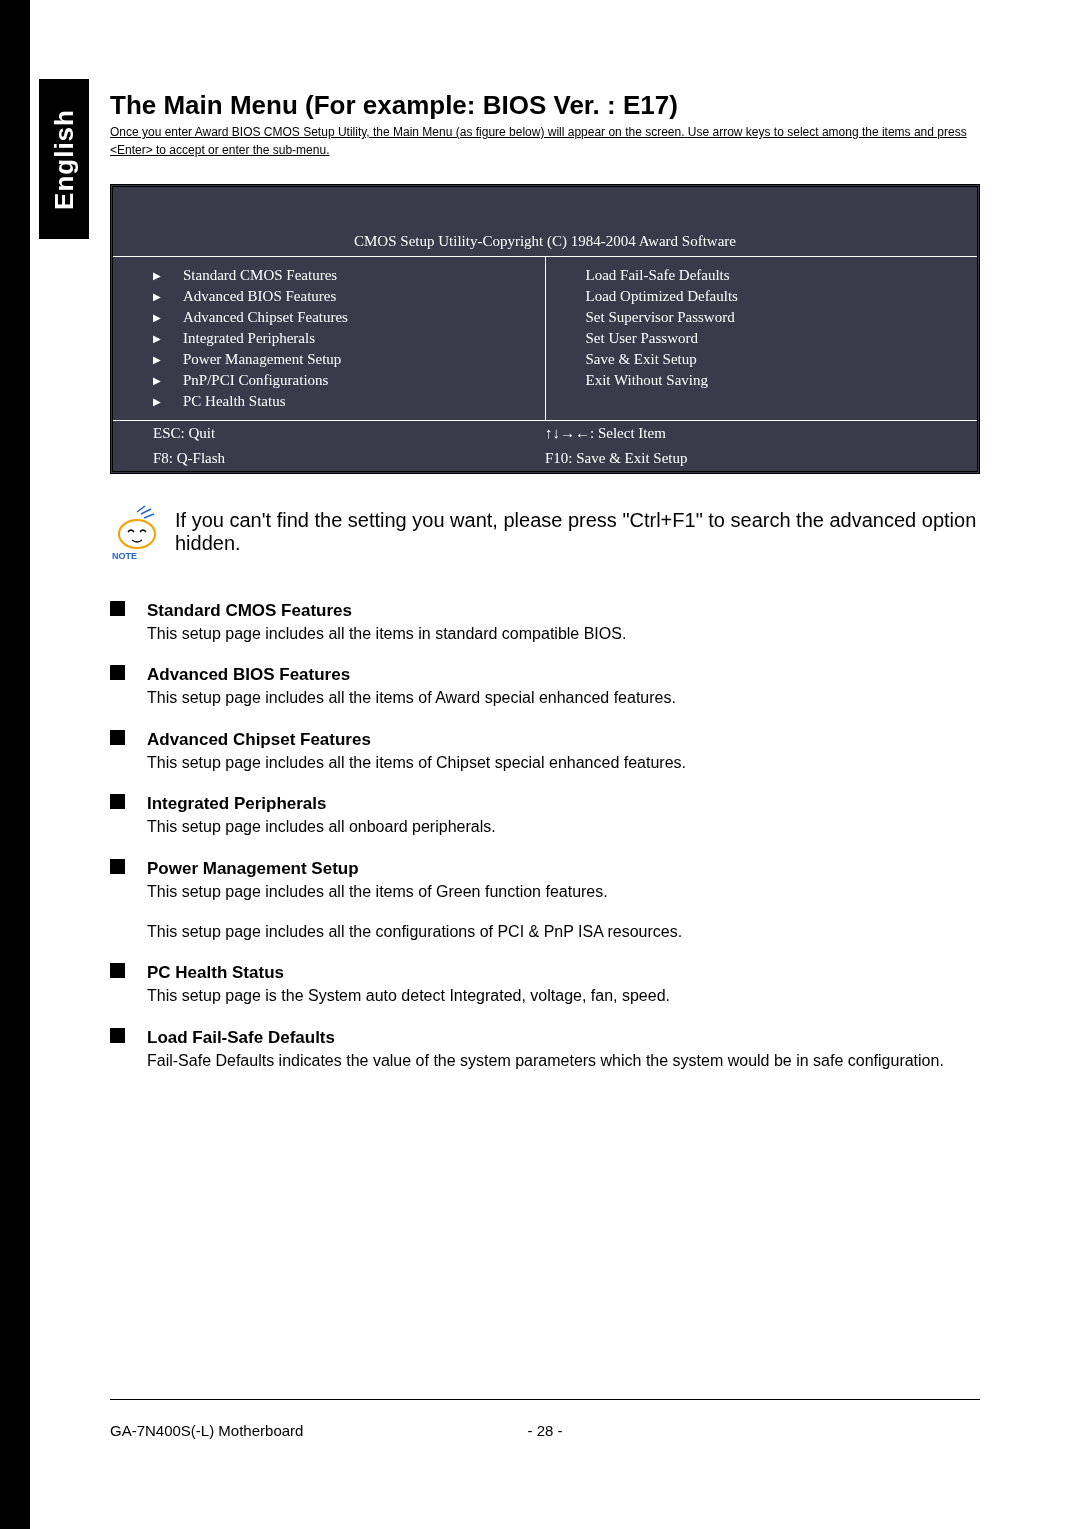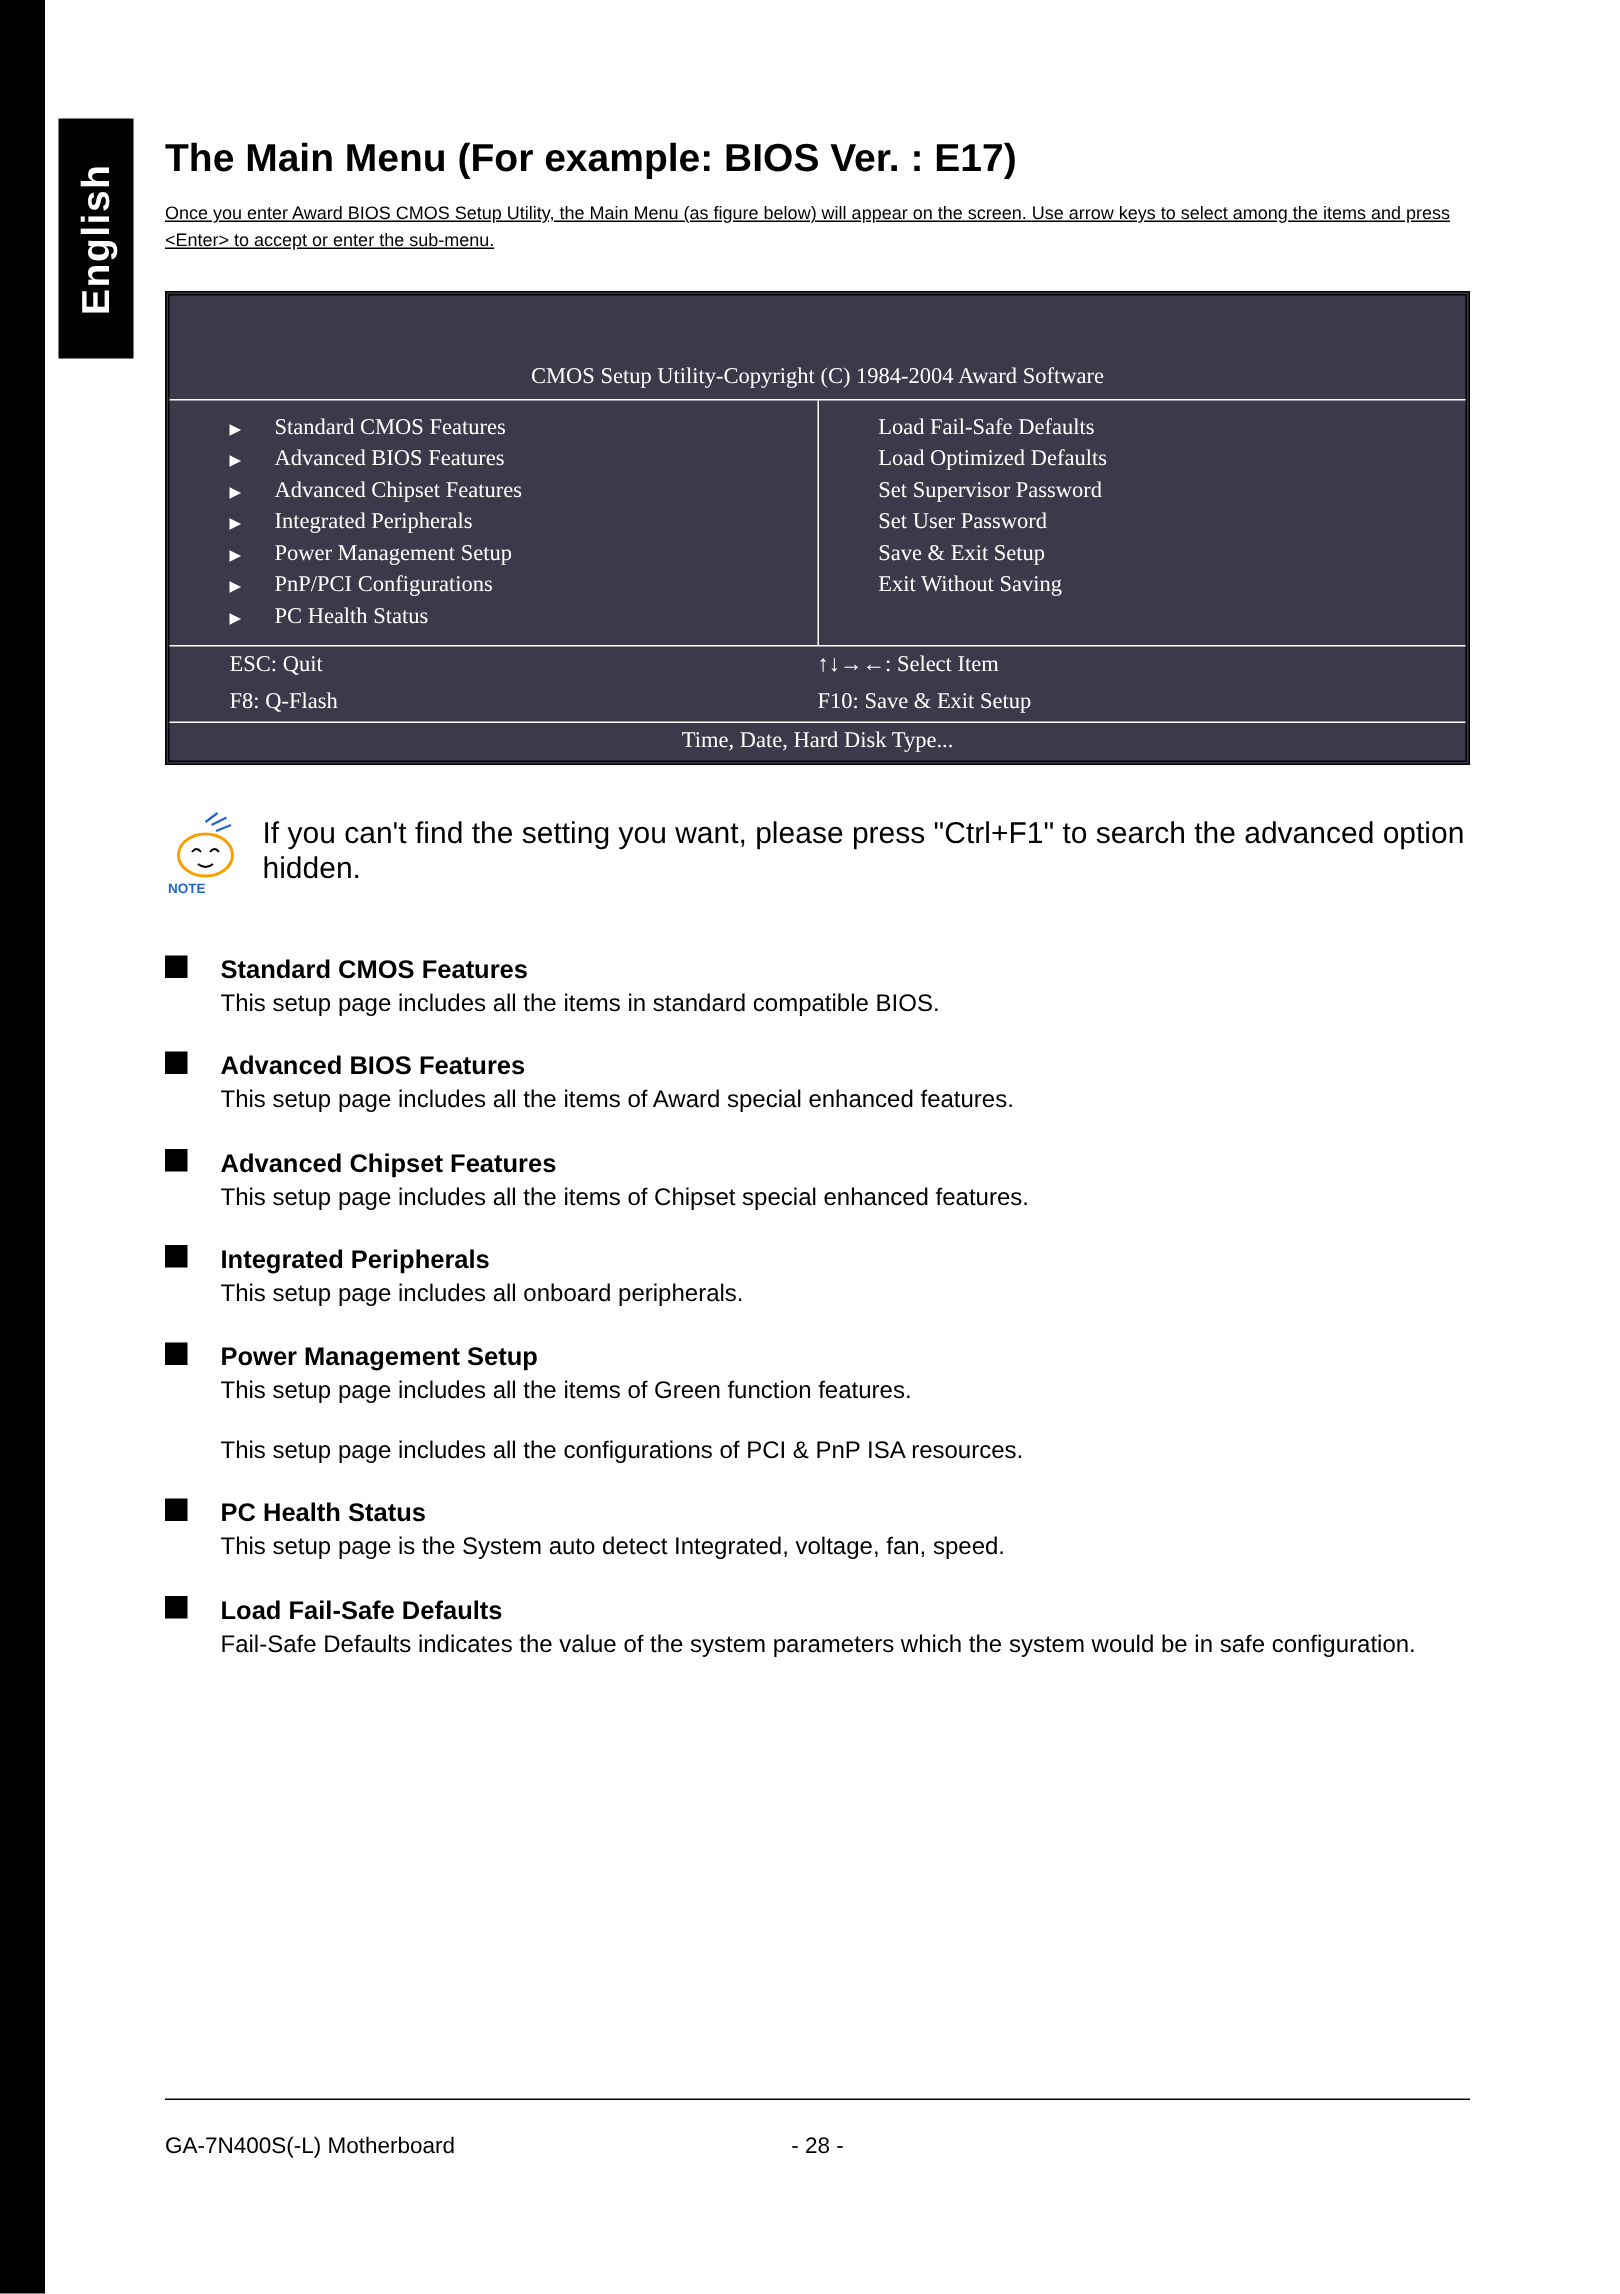--- a/index.html
+++ b/index.html
@@ -1,21 +1,21 @@
 <!DOCTYPE html>
 <html><head>
   <meta charset="utf-8">
   <style>
     * { margin: 0; padding: 0; box-sizing: border-box; }
     body { width: 1080px; height: 1529px; background: #fff; font-family: Arial, Helvetica, sans-serif; position: relative; }
     .black-strip { position: absolute; left: 0; top: 0; width: 30px; height: 1529px; background: #000; }
     .language-tab { position: absolute; left: 39px; top: 79px; width: 50px; height: 160px; background: #000; display: flex; align-items: center; justify-content: center; }
     .language-text { color: #fff; font-weight: bold; font-size: 26px; transform: rotate(-90deg); white-space: nowrap; letter-spacing: 1px; }
     .content { position: absolute; left: 110px; top: 90px; width: 870px; }
-    h1 { font-size: 26px; font-weight: bold; margin-bottom: 12px; }
+    h1 { font-size: 26px; font-weight: bold; margin-bottom: 2px; }
     .intro { font-size: 12px; line-height: 1.5; margin-bottom: 25px; text-decoration: underline; }
     .bios-box { border: 3px double #000; background: #3a3a4a; color: #fff; font-family: 'Times New Roman', serif; font-size: 15px; margin-bottom: 30px; }
     .bios-title { text-align: center; padding: 6px; border-bottom: 1px solid #fff; margin-top: 40px; }
     .bios-menu { display: flex; border-bottom: 1px solid #fff; }
     .bios-col { flex: 1; padding: 8px 40px; }
     .bios-col-left { border-right: 1px solid #fff; }
     .bios-item { padding: 2px 0; display: flex; align-items: center; }
     .arrow { font-size: 10px; margin-right: 22px; width: 8px; }
     .bios-footer1 { display: flex; padding: 4px 40px; }
     .bios-footer1 > div { flex: 1; }
@@ -106,21 +106,20 @@
       </div>
     </div>
     <div class="bios-footer1">
       <div>ESC: Quit</div>
       <div>↑↓→←: Select Item</div>
     </div>
     <div class="bios-footer1">
       <div>F8: Q-Flash</div>
       <div>F10: Save &amp; Exit Setup</div>
     </div>
-    <div class="bios-footer2">Time, Date, Hard Disk Type...</div>
   </div>
 
   <div class="note-row">
     <div class="note-icon">
       <svg viewBox="0 0 55 55">
         <path d="M27 8 L35 2 M31 10 L41 5 M34 14 L44 10" stroke="#2266cc" stroke-width="1.5" fill="none"></path>
         <ellipse cx="27" cy="30" rx="18" ry="14" fill="none" stroke="#f5a000" stroke-width="2"></ellipse>
         <path d="M18 28 Q21 24 24 28" fill="none" stroke="#000" stroke-width="1.3"></path>
         <path d="M30 28 Q33 24 36 28" fill="none" stroke="#000" stroke-width="1.3"></path>
         <path d="M22 36 Q27 40 32 36" fill="none" stroke="#000" stroke-width="1.3"></path>

